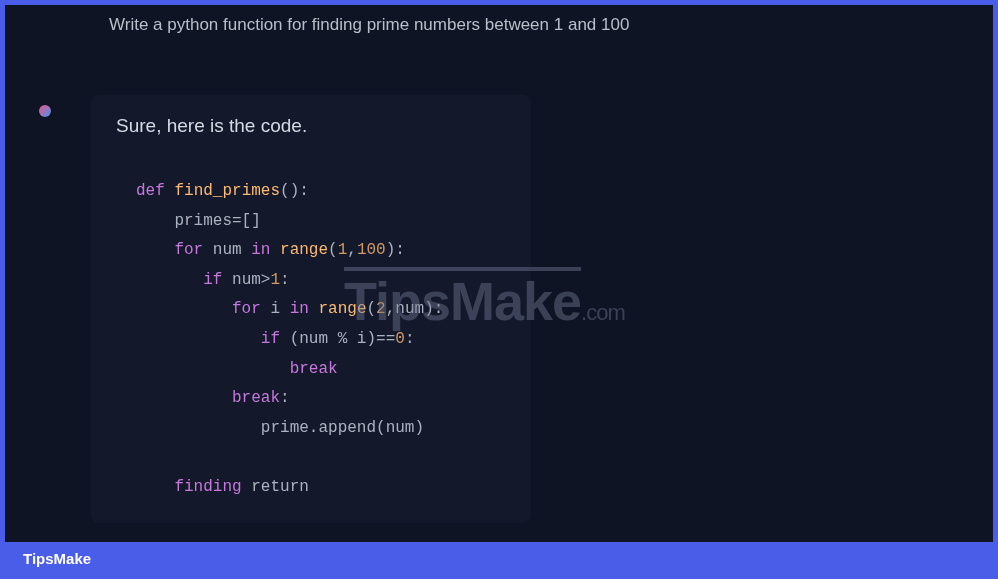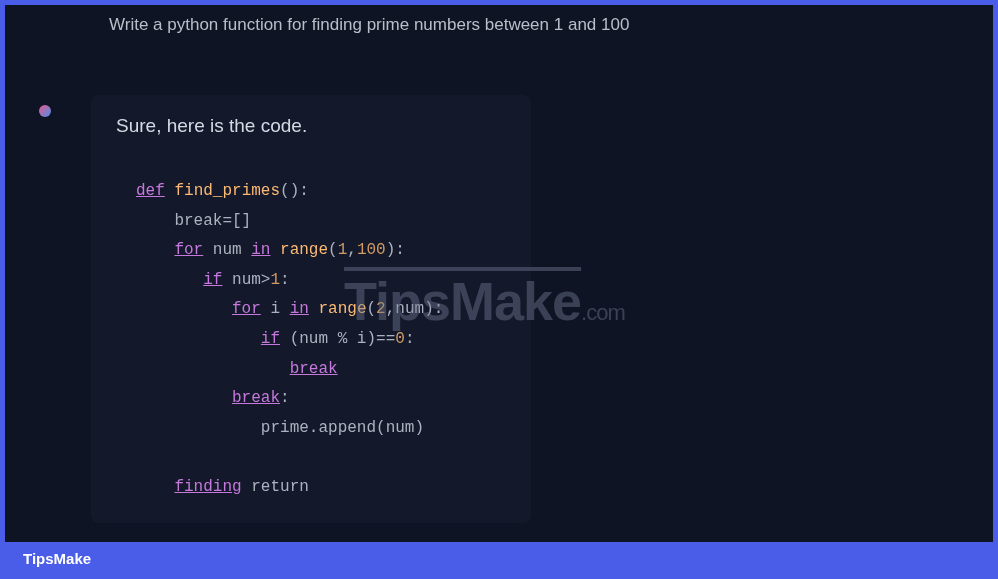--- a/index.html
+++ b/index.html
@@ -57,21 +57,21 @@
       margin-bottom: 40px;
     }
     .code-block {
       font-family: 'Consolas', 'Monaco', 'Courier New', monospace;
       font-size: 16px;
       line-height: 1.85;
       white-space: pre;
       color: #c9d1d9;
       padding-left: 20px;
     }
-    .kw { color: #c678dd; text-decoration: underline; }
+    .kw { color: #c678dd; }
     .fn { color: #fdba74; }
     .num { color: #d19a66; }
     .txt { color: #abb2bf; }
     .footer {
       position: absolute;
       bottom: 0;
       left: 0;
       right: 0;
       height: 32px;
       background: #4a5de8;
@@ -109,21 +109,21 @@
 <body>
 
 <div class="content-area">
   <div class="user-prompt">Write a python function for finding prime numbers between 1 and 100</div>
 
   <div class="response-row">
     <div class="avatar-icon"></div>
     <div class="response-content">
       <div class="response-text">Sure, here is the code.</div>
       <div class="code-block"><span class="kw">def</span> <span class="fn">find_primes</span><span class="txt">():</span>
-    <span class="txt">break=[]</span>
+    <span class="txt">primes=[]</span>
     <span class="kw">for</span> <span class="txt">num</span> <span class="kw">in</span> <span class="fn">range</span><span class="txt">(</span><span class="num">1</span><span class="txt">,</span><span class="num">100</span><span class="txt">):</span>
        <span class="kw">if</span> <span class="txt">num&gt;</span><span class="num">1</span><span class="txt">:</span>
           <span class="kw">for</span> <span class="txt">i</span> <span class="kw">in</span> <span class="fn">range</span><span class="txt">(</span><span class="num">2</span><span class="txt">,</span><span class="txt">num</span><span class="txt">):</span>
              <span class="kw">if</span> <span class="txt">(num % i)==</span><span class="num">0</span><span class="txt">:</span>
                 <span class="kw">break</span>
           <span class="kw">break</span><span class="txt">:</span>
              <span class="txt">prime.append(num)</span>
 
     <span class="kw">finding</span> <span class="txt">return</span></div>
     </div>

